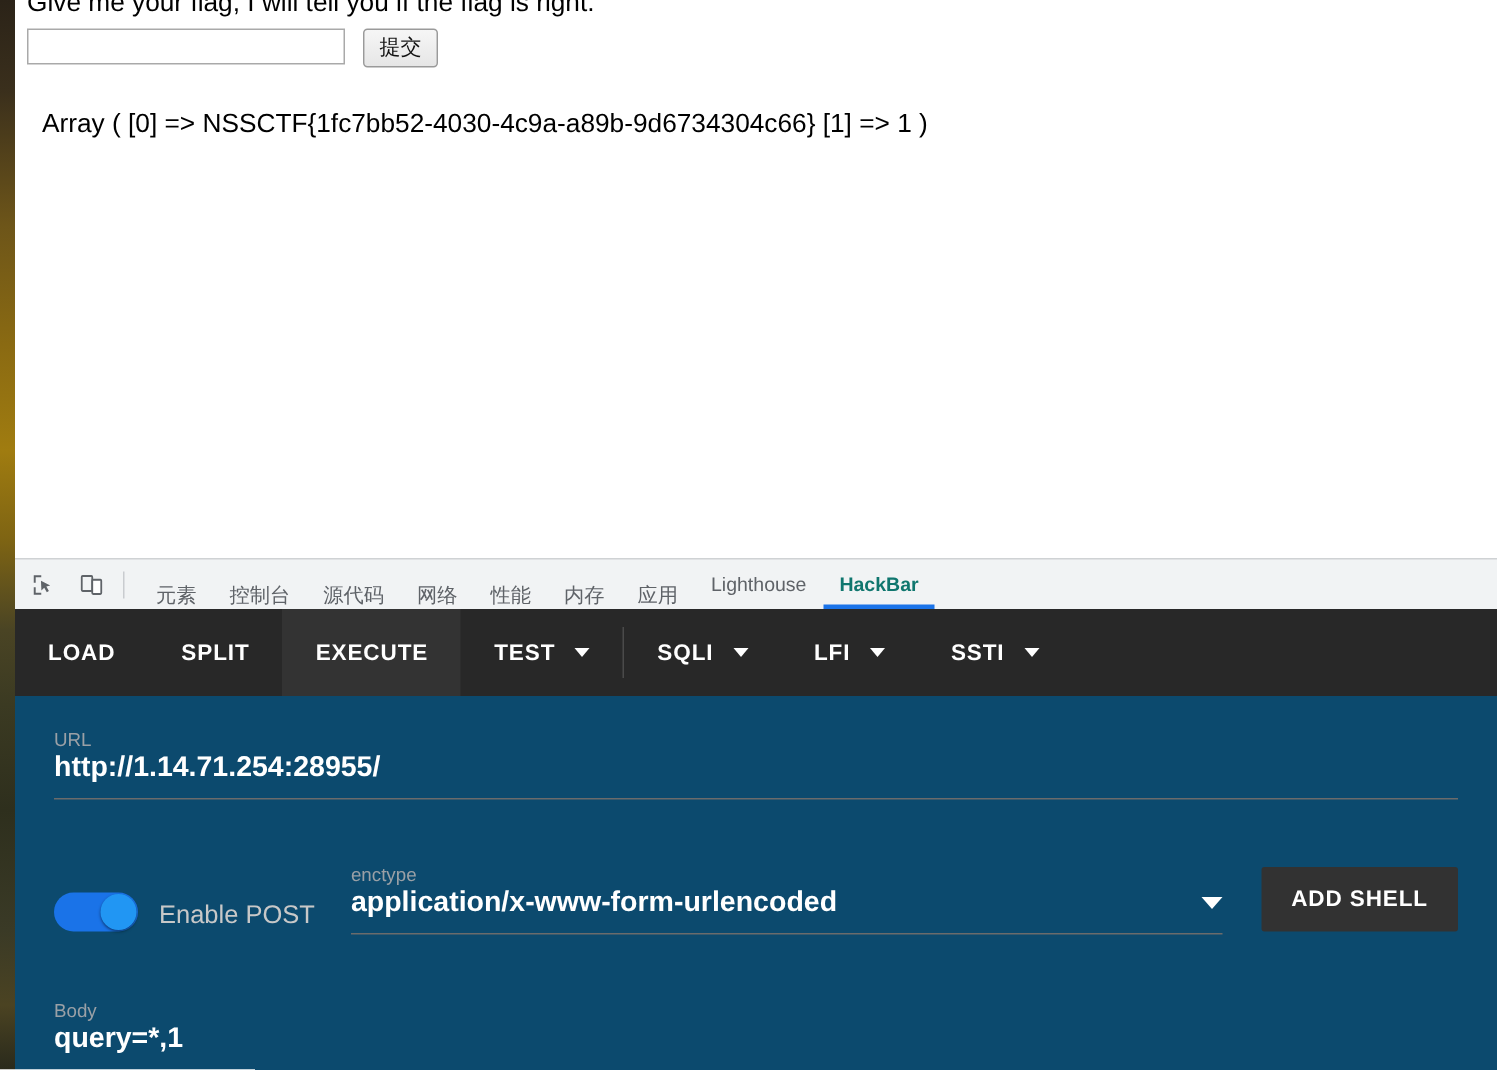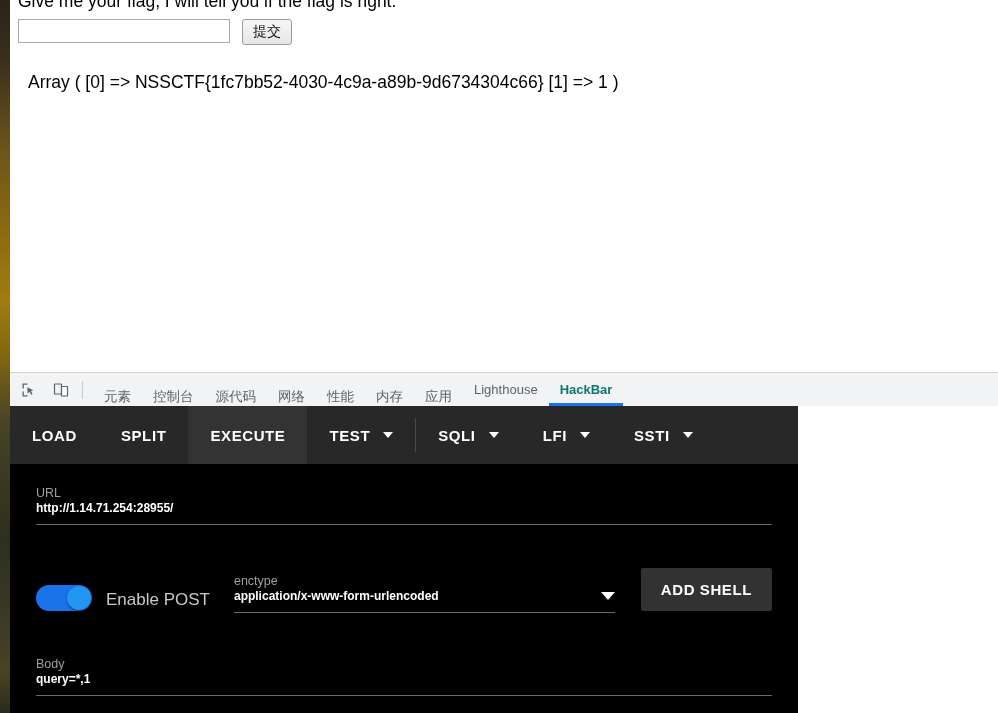--- a/index.html
+++ b/index.html
@@ -164,23 +164,23 @@
     bottom: 0;
     height: 3px;
     background: #1a73e8;
   }
 
   
   .hackbar-panel {
     position: absolute;
     left: 10px;
     top: 406px;
-    width: 788px;
+    width: 988px;
     height: 307px;
-    background: #000000;
+    background: #0c4a6e;
     overflow: hidden;
   }
 
   .hb-toolbar {
     height: 58px;
     background: #282828;
     display: flex;
     align-items: stretch;
   }
 
@@ -218,21 +218,21 @@
     padding: 16px 26px;
   }
 
   .hb-label {
     font-size: 12.5px;
     color: #9aa0a6;
     margin-bottom: 1px;
   }
 
   .hb-value {
-    font-size: 12px;
+    font-size: 19px;
     font-weight: bold;
     color: #ffffff;
     white-space: nowrap;
     overflow: hidden;
   }
 
   .hb-underline {
     height: 1px;
     background: #6b6b6b;
     margin-top: 9px;

